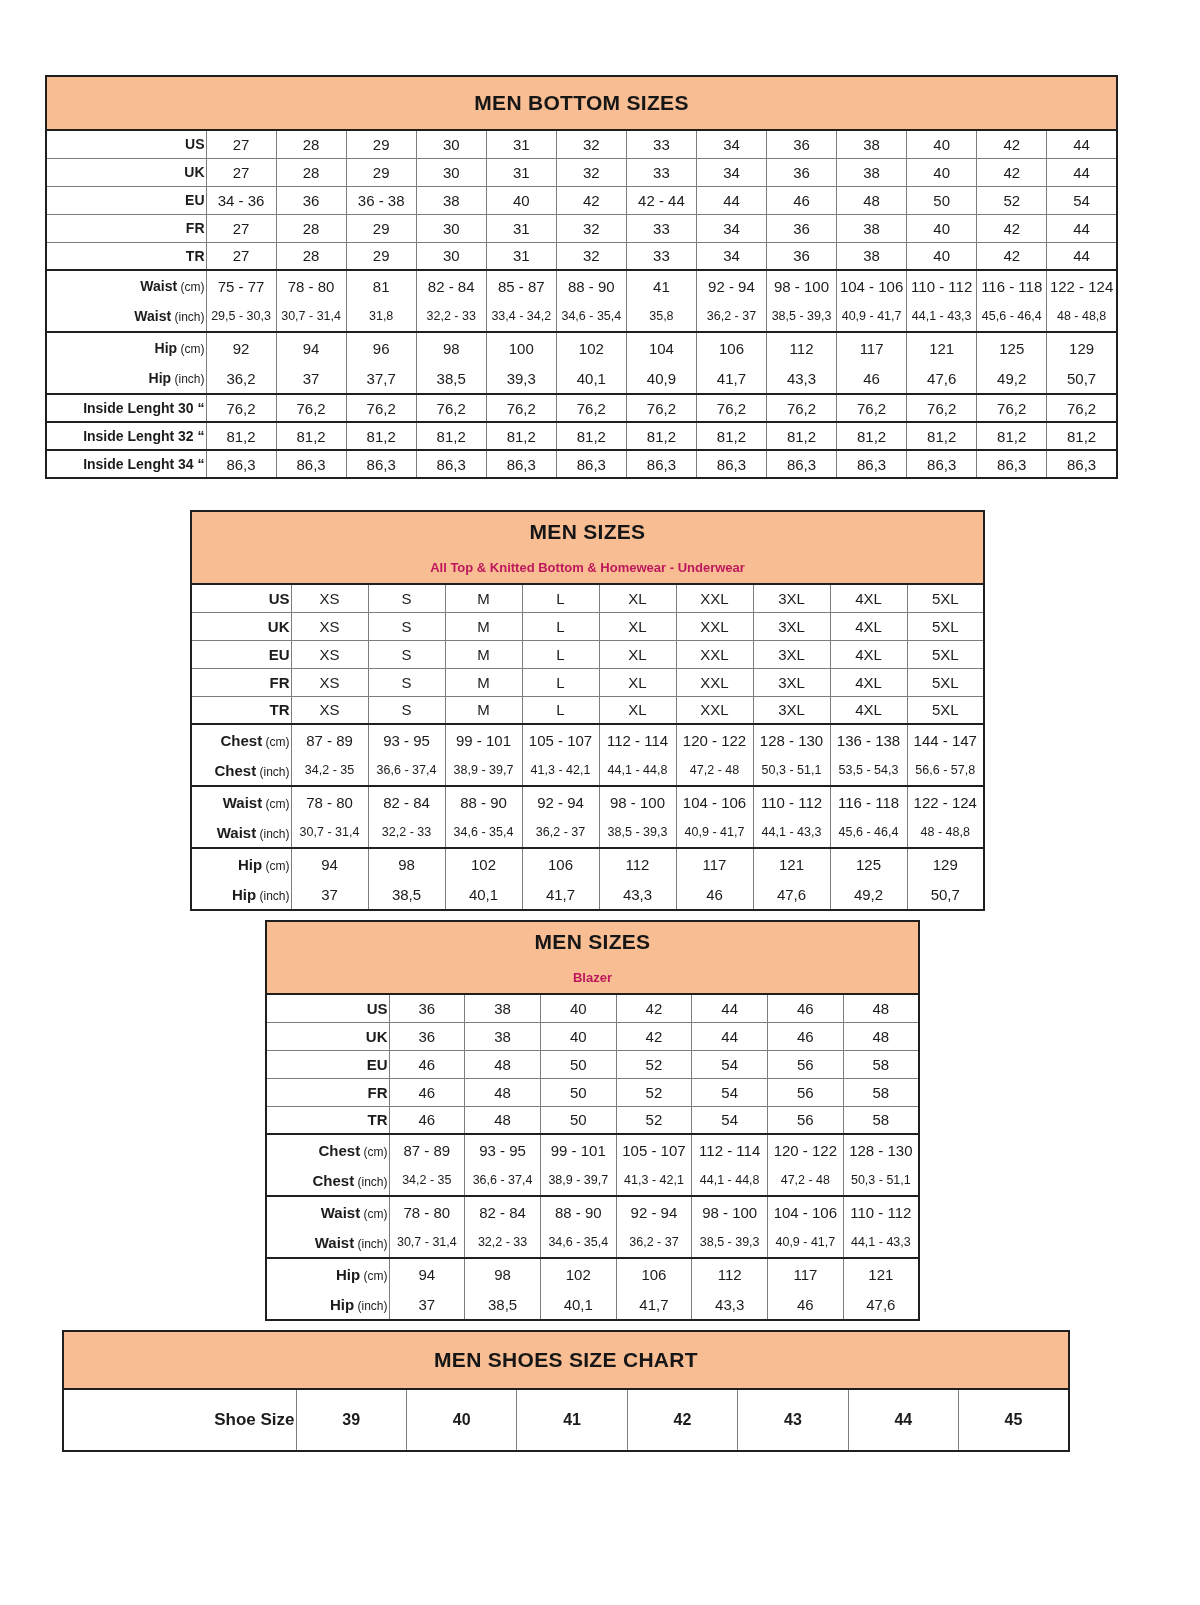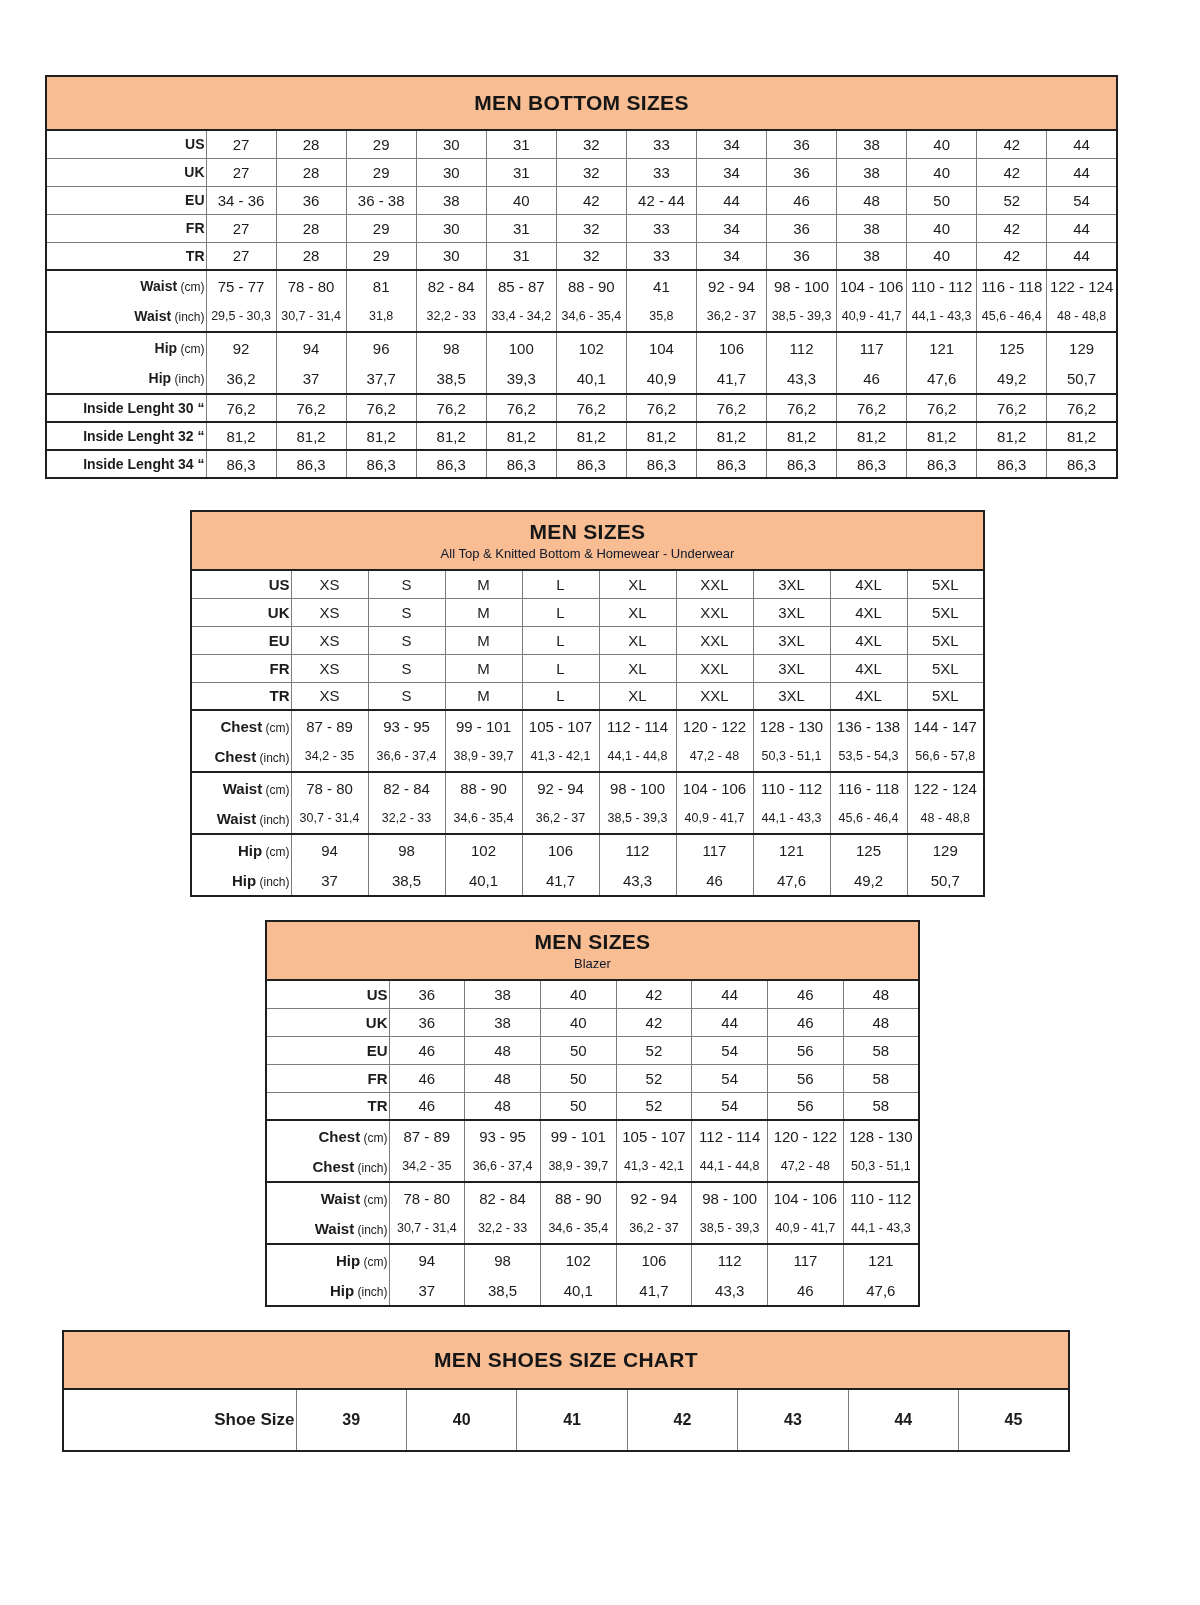--- a/index.html
+++ b/index.html
@@ -24,21 +24,21 @@
   th.band{
     background:var(--peach);
     border:2px solid var(--dark);
     text-align:center;vertical-align:middle;
     padding:8px 4px;
   }
   .t1 th.band{height:54px;}
   .t2 th.band, .t3 th.band{height:52px;}
   .t4 th.band{height:58px;}
   .band .title{font-size:21px;font-weight:bold;letter-spacing:.3px;color:#161616;}
-  .band .subtitle{font-size:13px;font-weight:normal;margin-top:2px;color:#0f172a;}
+  .band .subtitle{font-size:13px;font-weight:bold;margin-top:16px;color:#be185d;}
 
   td{border-left:1px solid var(--light);border-right:1px solid var(--light);
      text-align:center;vertical-align:middle;font-size:15px;padding:2px 1px;}
   td.label{text-align:right;padding-left:13px;font-weight:bold;white-space:nowrap;}
   .unit{font-size:12px;font-weight:normal;}
 
   tr.sep-dark td{border-top:2px solid var(--dark);}
   tr.sep-light td{border-top:1px solid var(--light);}
   tr.sep-none td{border-top:none;}
 

